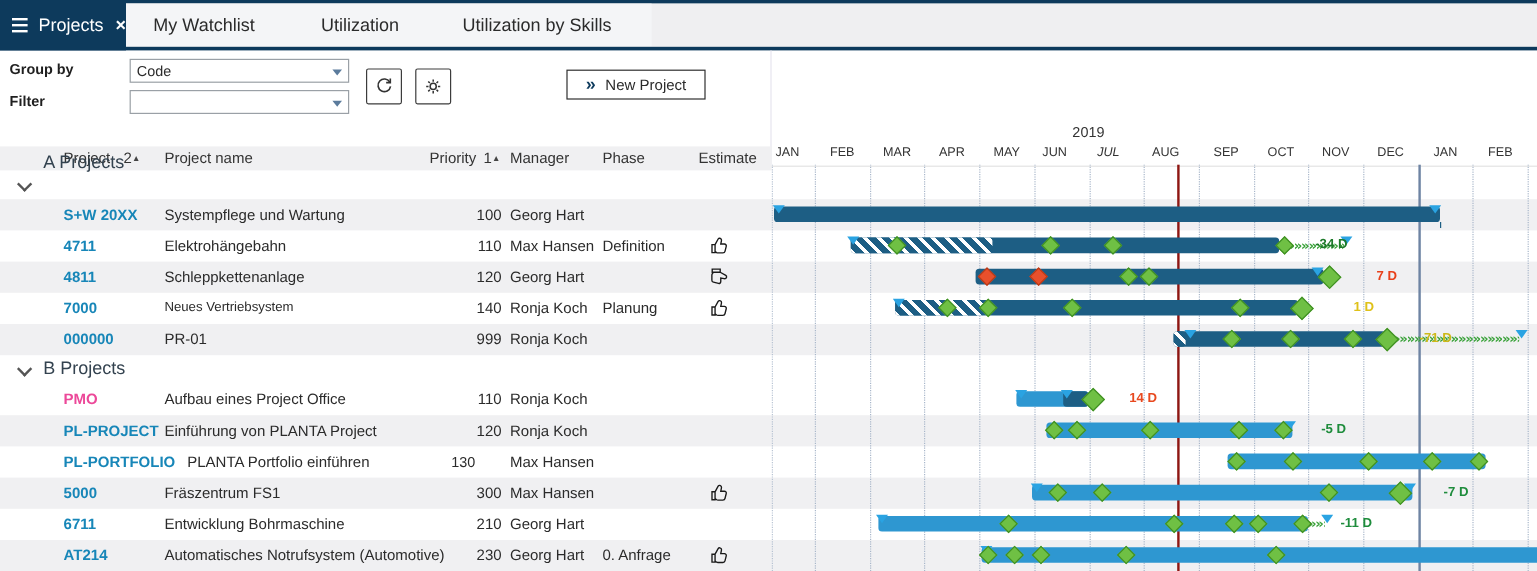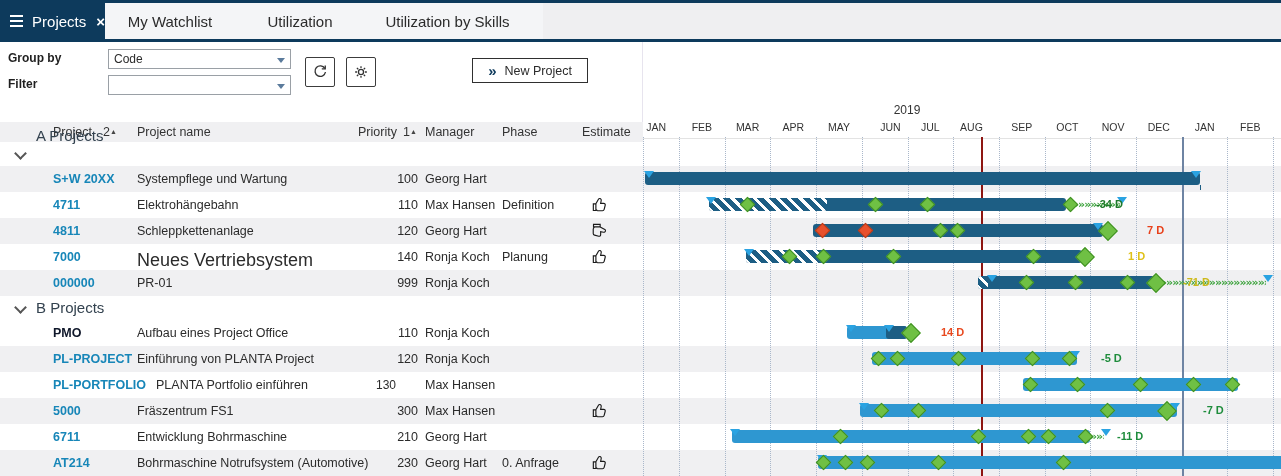--- a/index.html
+++ b/index.html
@@ -110,22 +110,22 @@
   <span class="th" style="left:502px;">Phase</span>
   <span class="th" style="left:582px;">Estimate</span>
 
   <span class="yearlbl">2019</span>
   <div id="months">
       <span style="position: absolute; left: 640.15px; top: 121px; width: 32px; text-align: center;">JAN</span>
       <span style="position: absolute; left: 685.85px; top: 121px; width: 32px; text-align: center;">FEB</span>
       <span style="position: absolute; left: 731.55px; top: 121px; width: 32px; text-align: center;">MAR</span>
       <span style="position: absolute; left: 777.25px; top: 121px; width: 32px; text-align: center;">APR</span>
       <span style="position: absolute; left: 822.95px; top: 121px; width: 32px; text-align: center;">MAY</span>
-      <span style="position: absolute; left: 868.65px; top: 121px; width: 32px; text-align: right;">JUN</span>
-      <span style="position: absolute; left: 914.35px; top: 121px; width: 32px; text-align: center;">JUL</span>
+      <span style="position: absolute; left: 868.65px; top: 121px; width: 32px; text-align: left;">JUN</span>
+      <span style="position: absolute; left: 914.35px; top: 121px; width: 32px;  font-style: italic;">JUL</span>
       <span style="position: absolute; left: 960.05px; top: 121px; width: 32px; text-align: left;">AUG</span>
       <span style="position: absolute; left: 1005.75px; top: 121px; width: 32px; text-align: center;">SEP</span>
       <span style="position: absolute; left: 1051.45px; top: 121px; width: 32px; text-align: center;">OCT</span>
       <span style="position: absolute; left: 1097.15px; top: 121px; width: 32px; text-align: center;">NOV</span>
       <span style="position: absolute; left: 1142.85px; top: 121px; width: 32px; text-align: center;">DEC</span>
       <span style="position: absolute; left: 1188.55px; top: 121px; width: 32px; text-align: center;">JAN</span>
       <span style="position: absolute; left: 1234.25px; top: 121px; width: 32px; text-align: center;">FEB</span>
     </div>
   <div class="monthline"></div>
 
@@ -257,34 +257,34 @@
         <path d="M3.5 9.3h2.7v7h-2.7z M6.2 15.3l1.4 1c.3.2.7.3 1.1.3h4.4c.9 0 1.6-.6 1.8-1.4l1.1-4.4c.3-1-.5-2-1.6-2h-3.2l.6-3c.2-1-.4-1.9-1.4-2.1-.6-.1-1.2.2-1.5.7L6.2 9.3" fill="none" stroke="#1a1a1a" stroke-width="1.2"></path>
       </svg>
       <span style="position: absolute; left: 53px; top: 224px; white-space: nowrap; font-size: 12.5px; font-weight: bold; color: rgb(23, 134, 184); cursor: pointer;">4811</span>
       <span style="position: absolute; left: 137px; top: 224px; white-space: nowrap; font-size: 12.5px;">Schleppkettenanlage</span>
       <span style="position: absolute; left: 355px; top: 224px; white-space: nowrap; font-size: 12.5px; width: 63px; text-align: right;">120</span>
       <span style="position: absolute; left: 425px; top: 224px; white-space: nowrap; font-size: 12.5px;">Georg Hart</span>
       <svg viewBox="0 0 20 20" width="19" height="19" style="position: absolute; left: 590px; top: 221px;">
         <path d="M3.5 9.3h2.7v7h-2.7z M6.2 15.3l1.4 1c.3.2.7.3 1.1.3h4.4c.9 0 1.6-.6 1.8-1.4l1.1-4.4c.3-1-.5-2-1.6-2h-3.2l.6-3c.2-1-.4-1.9-1.4-2.1-.6-.1-1.2.2-1.5.7L6.2 9.3" fill="none" stroke="#1a1a1a" stroke-width="1.2" transform="rotate(90 10 10)"></path>
       </svg>
       <span style="position: absolute; left: 53px; top: 250px; white-space: nowrap; font-size: 12.5px; font-weight: bold; color: rgb(23, 134, 184); cursor: pointer;">7000</span>
-      <span style="position: absolute; left: 137px; top: 250px; white-space: nowrap; font-size: 18px;">Neues Vertriebsystem</span>
+      <span style="position: absolute; left: 137px; top: 250px; white-space: nowrap; font-size: 11px;">Neues Vertriebsystem</span>
       <span style="position: absolute; left: 355px; top: 250px; white-space: nowrap; font-size: 12.5px; width: 63px; text-align: right;">140</span>
       <span style="position: absolute; left: 425px; top: 250px; white-space: nowrap; font-size: 12.5px;">Ronja Koch</span>
       <span style="position: absolute; left: 502px; top: 250px; white-space: nowrap; font-size: 12.5px;">Planung</span>
       <svg viewBox="0 0 20 20" width="19" height="19" style="position: absolute; left: 590px; top: 247px;">
         <path d="M3.5 9.3h2.7v7h-2.7z M6.2 15.3l1.4 1c.3.2.7.3 1.1.3h4.4c.9 0 1.6-.6 1.8-1.4l1.1-4.4c.3-1-.5-2-1.6-2h-3.2l.6-3c.2-1-.4-1.9-1.4-2.1-.6-.1-1.2.2-1.5.7L6.2 9.3" fill="none" stroke="#1a1a1a" stroke-width="1.2"></path>
       </svg>
       <span style="position: absolute; left: 53px; top: 276px; white-space: nowrap; font-size: 12.5px; font-weight: bold; color: rgb(23, 134, 184); cursor: pointer;">000000</span>
       <span style="position: absolute; left: 137px; top: 276px; white-space: nowrap; font-size: 12.5px;">PR-01</span>
       <span style="position: absolute; left: 355px; top: 276px; white-space: nowrap; font-size: 12.5px; width: 63px; text-align: right;">999</span>
       <span style="position: absolute; left: 425px; top: 276px; white-space: nowrap; font-size: 12.5px;">Ronja Koch</span>
       <div class="gchev" style="position: absolute; left: 16px; top: 303px;"></div>
       <span style="position: absolute; left: 36px; top: 299px; font-size: 15px; color: rgb(51, 66, 79);">B Projects</span>
-      <span style="position: absolute; left: 53px; top: 326px; white-space: nowrap; font-size: 12.5px; font-weight: bold; color: #0f172a; cursor: pointer;">PMO</span>
+      <span style="position: absolute; left: 53px; top: 326px; white-space: nowrap; font-size: 12.5px; font-weight: bold; color: #ec4899; cursor: pointer;">PMO</span>
       <span style="position: absolute; left: 137px; top: 326px; white-space: nowrap; font-size: 12.5px;">Aufbau eines Project Office</span>
       <span style="position: absolute; left: 355px; top: 326px; white-space: nowrap; font-size: 12.5px; width: 63px; text-align: right;">110</span>
       <span style="position: absolute; left: 425px; top: 326px; white-space: nowrap; font-size: 12.5px;">Ronja Koch</span>
       <span style="position: absolute; left: 53px; top: 352px; white-space: nowrap; font-size: 12.5px; font-weight: bold; color: rgb(23, 134, 184); cursor: pointer;">PL-PROJECT</span>
       <span style="position: absolute; left: 137px; top: 352px; white-space: nowrap; font-size: 12.5px;">Einführung von PLANTA Project</span>
       <span style="position: absolute; left: 355px; top: 352px; white-space: nowrap; font-size: 12.5px; width: 63px; text-align: right;">120</span>
       <span style="position: absolute; left: 425px; top: 352px; white-space: nowrap; font-size: 12.5px;">Ronja Koch</span>
       <span style="position: absolute; left: 53px; top: 378px; white-space: nowrap; font-size: 12.5px; font-weight: bold; color: rgb(23, 134, 184); cursor: pointer;">PL-PORTFOLIO</span>
       <span style="position: absolute; left: 137px; top: 378px; white-space: nowrap; font-size: 12.5px; padding-left: 19px;">PLANTA Portfolio einführen</span>
       <span style="position: absolute; left: 376px; top: 378px; white-space: nowrap; font-size: 12px; width: 63px; ">130</span>
@@ -294,21 +294,21 @@
       <span style="position: absolute; left: 355px; top: 404px; white-space: nowrap; font-size: 12.5px; width: 63px; text-align: right;">300</span>
       <span style="position: absolute; left: 425px; top: 404px; white-space: nowrap; font-size: 12.5px;">Max Hansen</span>
       <svg viewBox="0 0 20 20" width="19" height="19" style="position: absolute; left: 590px; top: 401px;">
         <path d="M3.5 9.3h2.7v7h-2.7z M6.2 15.3l1.4 1c.3.2.7.3 1.1.3h4.4c.9 0 1.6-.6 1.8-1.4l1.1-4.4c.3-1-.5-2-1.6-2h-3.2l.6-3c.2-1-.4-1.9-1.4-2.1-.6-.1-1.2.2-1.5.7L6.2 9.3" fill="none" stroke="#1a1a1a" stroke-width="1.2"></path>
       </svg>
       <span style="position: absolute; left: 53px; top: 430px; white-space: nowrap; font-size: 12.5px; font-weight: bold; color: rgb(23, 134, 184); cursor: pointer;">6711</span>
       <span style="position: absolute; left: 137px; top: 430px; white-space: nowrap; font-size: 12.5px;">Entwicklung Bohrmaschine</span>
       <span style="position: absolute; left: 355px; top: 430px; white-space: nowrap; font-size: 12.5px; width: 63px; text-align: right;">210</span>
       <span style="position: absolute; left: 425px; top: 430px; white-space: nowrap; font-size: 12.5px;">Georg Hart</span>
       <span style="position: absolute; left: 53px; top: 456px; white-space: nowrap; font-size: 12.5px; font-weight: bold; color: rgb(23, 134, 184); cursor: pointer;">AT214</span>
-      <span style="position: absolute; left: 137px; top: 456px; white-space: nowrap; font-size: 12.5px;">Bohrmaschine Notrufsystem (Automotive)</span>
+      <span style="position: absolute; left: 137px; top: 456px; white-space: nowrap; font-size: 12.5px;">Automatisches Notrufsystem (Automotive)</span>
       <span style="position: absolute; left: 355px; top: 456px; white-space: nowrap; font-size: 12.5px; width: 63px; text-align: right;">230</span>
       <span style="position: absolute; left: 425px; top: 456px; white-space: nowrap; font-size: 12.5px;">Georg Hart</span>
       <span style="position: absolute; left: 502px; top: 456px; white-space: nowrap; font-size: 12.5px;">0. Anfrage</span>
       <svg viewBox="0 0 20 20" width="19" height="19" style="position: absolute; left: 590px; top: 453px;">
         <path d="M3.5 9.3h2.7v7h-2.7z M6.2 15.3l1.4 1c.3.2.7.3 1.1.3h4.4c.9 0 1.6-.6 1.8-1.4l1.1-4.4c.3-1-.5-2-1.6-2h-3.2l.6-3c.2-1-.4-1.9-1.4-2.1-.6-.1-1.2.2-1.5.7L6.2 9.3" fill="none" stroke="#1a1a1a" stroke-width="1.2"></path>
       </svg>
     </div>
 </div>
 
 </body></html>

